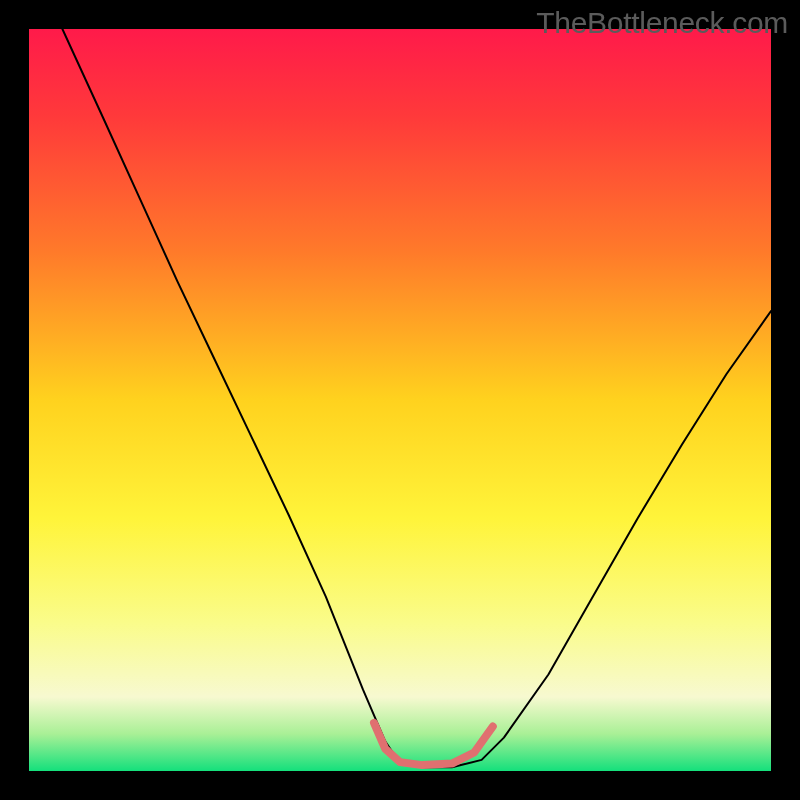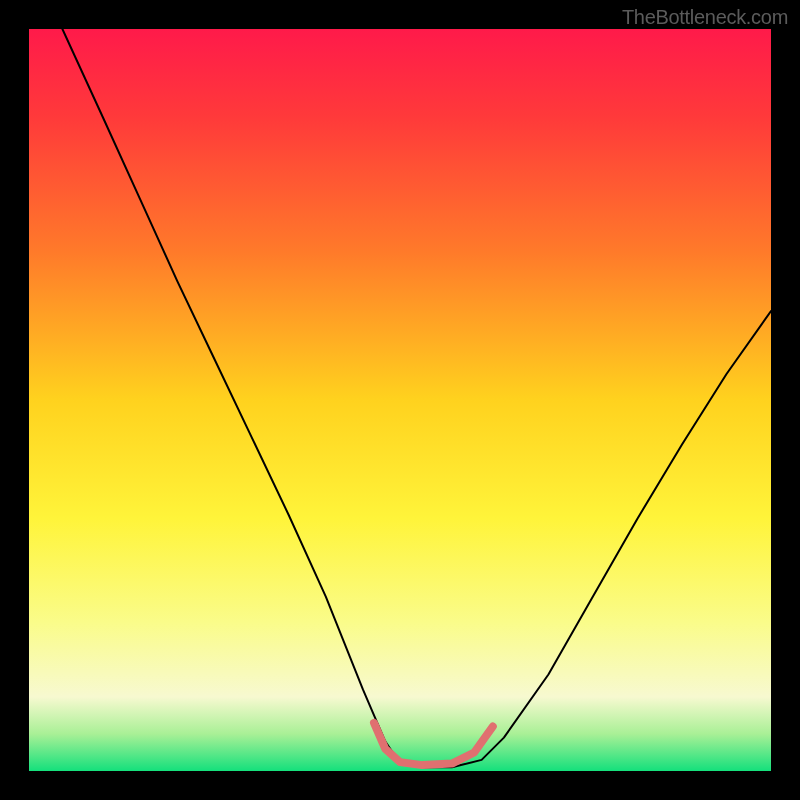--- a/index.html
+++ b/index.html
@@ -17,21 +17,21 @@
     top: 29px;
     width: 742px;
     height: 742px;
     overflow: hidden;
   }
   .watermark {
     position: absolute;
     top: 6px;
     right: 12px;
     color: #5b5b5b;
-    font-size: 20px;
+    font-size: 30px;
     font-weight: 500;
     letter-spacing: -0.3px;
   }
   svg { display: block; }
 </style>
 </head>
 <body>
 
 <div class="plot-area">
   <svg id="chart-svg" width="742" height="742" viewBox="0 0 742 742">

